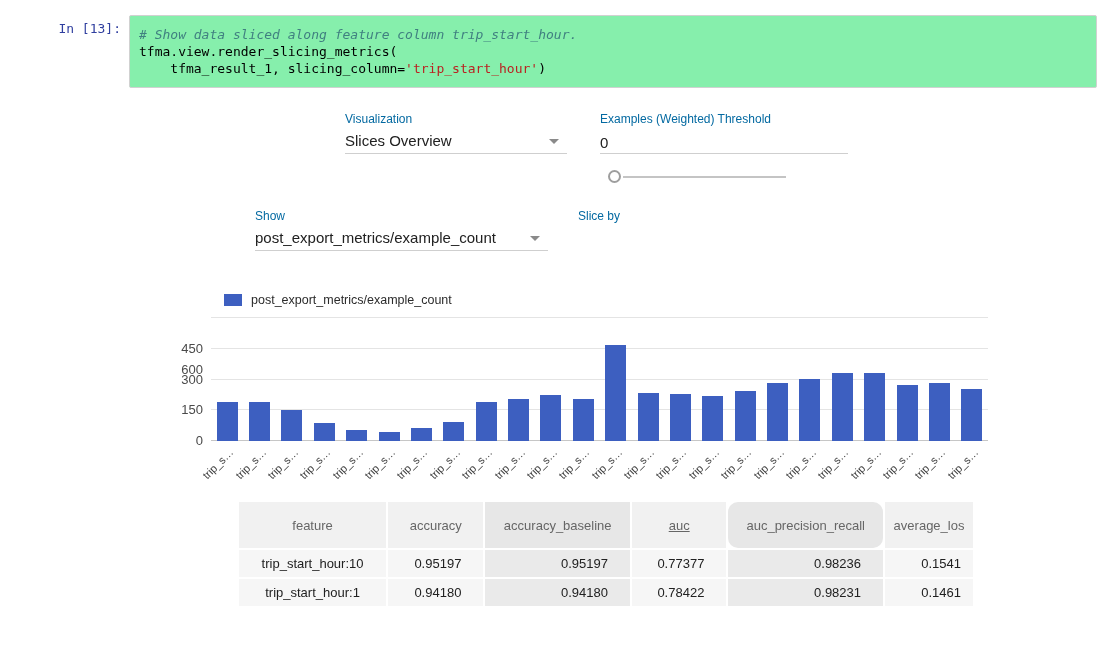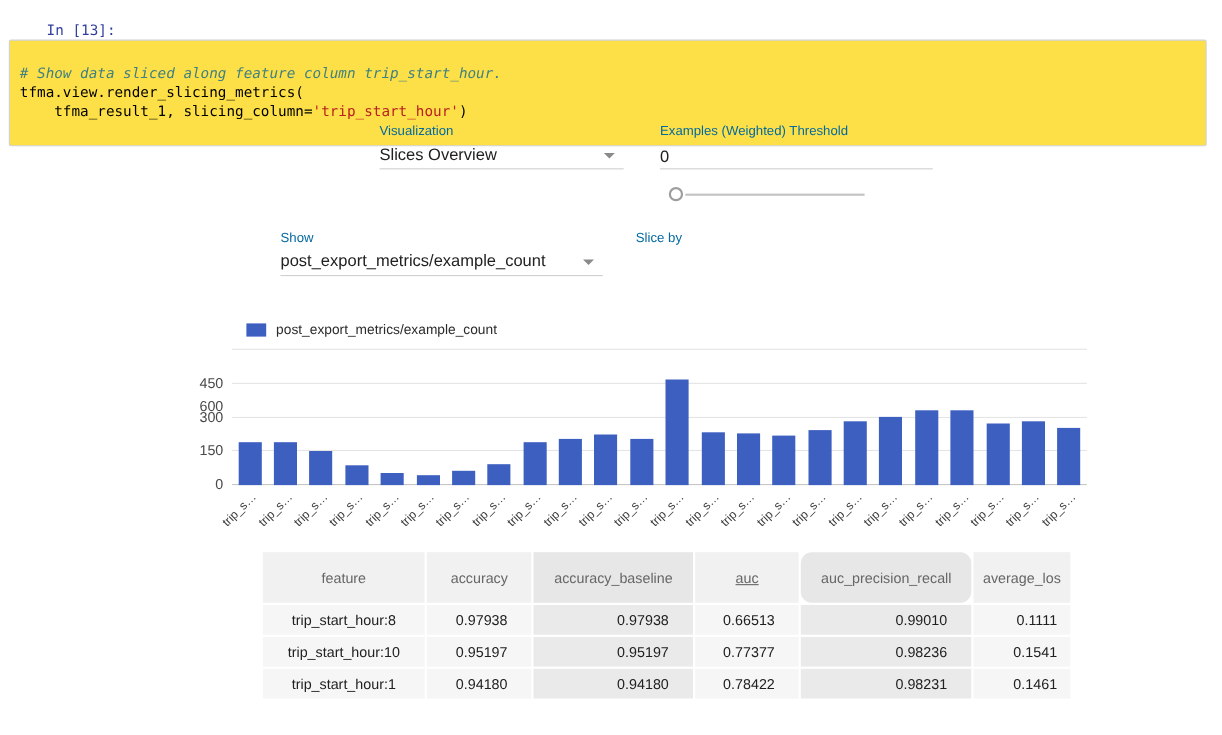--- a/index.html
+++ b/index.html
@@ -1,25 +1,25 @@
 <!DOCTYPE html>
 <html><head>
 <meta charset="utf-8">
 <style>
   * { margin:0; padding:0; box-sizing:border-box; }
   html,body { width:1111px; height:668px; overflow:hidden; background:#fff; }
   body { font-family:"Liberation Sans", sans-serif; }
   .page { position:relative; width:1111px; height:668px; }
 
   
-  .cell { position:absolute; top:15px; left:0; right:0; display:flex;flex-direction:column; }
+  .cell { position:absolute; top:15px; left:16px; right:0; display:flex; }
   .prompt { width:105px; text-align:right; font-family:"DejaVu Sans Mono", monospace;
             font-size:13px; color:#303f9f; padding-top:6px; }
-  .code-box { flex:1; margin-left:8px; margin-right:14px; background:#fde047;
-              border:1px solid #d1d1d1; border-radius:2px; padding:22px 9px;
+  .code-box { flex:1; margin-left:8px; margin-right:14px; background:#86efac;
+              border:1px solid #d1d1d1; border-radius:2px; padding:10px 9px;
               font-family:"DejaVu Sans Mono", monospace; font-size:13px;
               line-height:17px; color:#000; white-space:pre; }
   .tok-comment { color:#408080; font-style:italic; }
   .tok-string  { color:#ba2121; }
 
   
   .ctl-label { position:absolute; font-size:12px; color:#0369a1; }
   .dropdown  { position:absolute; height:24px; border-bottom:1px solid #cfcfcf;
                font-size:15px; color:#212121; cursor:pointer; }
   .dropdown .val { display:block; padding-top:2px; white-space:nowrap; overflow:hidden; }
@@ -176,28 +176,20 @@
             <th>feature</th>
             <th>accuracy</th>
             <th>accuracy_baseline</th>
             <th>auc</th>
             <th>auc_precision_recall</th>
             <th>average_los</th>
           </tr>
         </thead>
       <tbody>
           <tr>
-            <td>trip_start_hour:8</td>
-            <td>0.97938</td>
-            <td>0.97938</td>
-            <td>0.66513</td>
-            <td>0.99010</td>
-            <td>0.1111</td>
-          </tr>
-          <tr>
             <td>trip_start_hour:10</td>
             <td>0.95197</td>
             <td>0.95197</td>
             <td>0.77377</td>
             <td>0.98236</td>
             <td>0.1541</td>
           </tr>
           <tr>
             <td>trip_start_hour:1</td>
             <td>0.94180</td>

